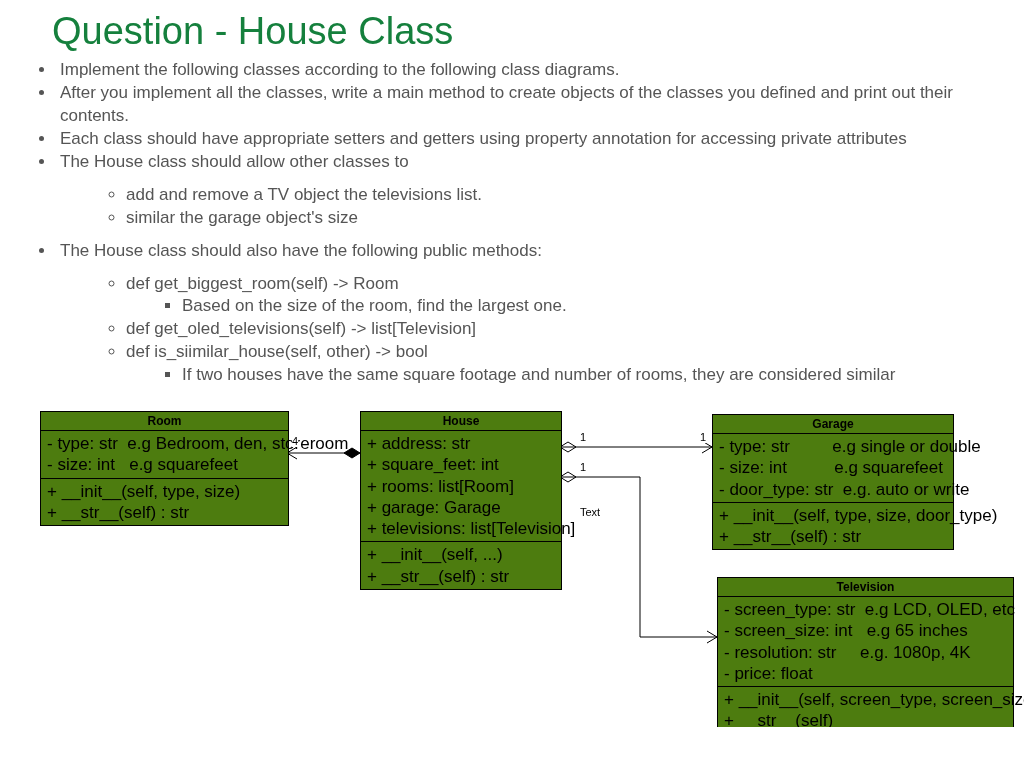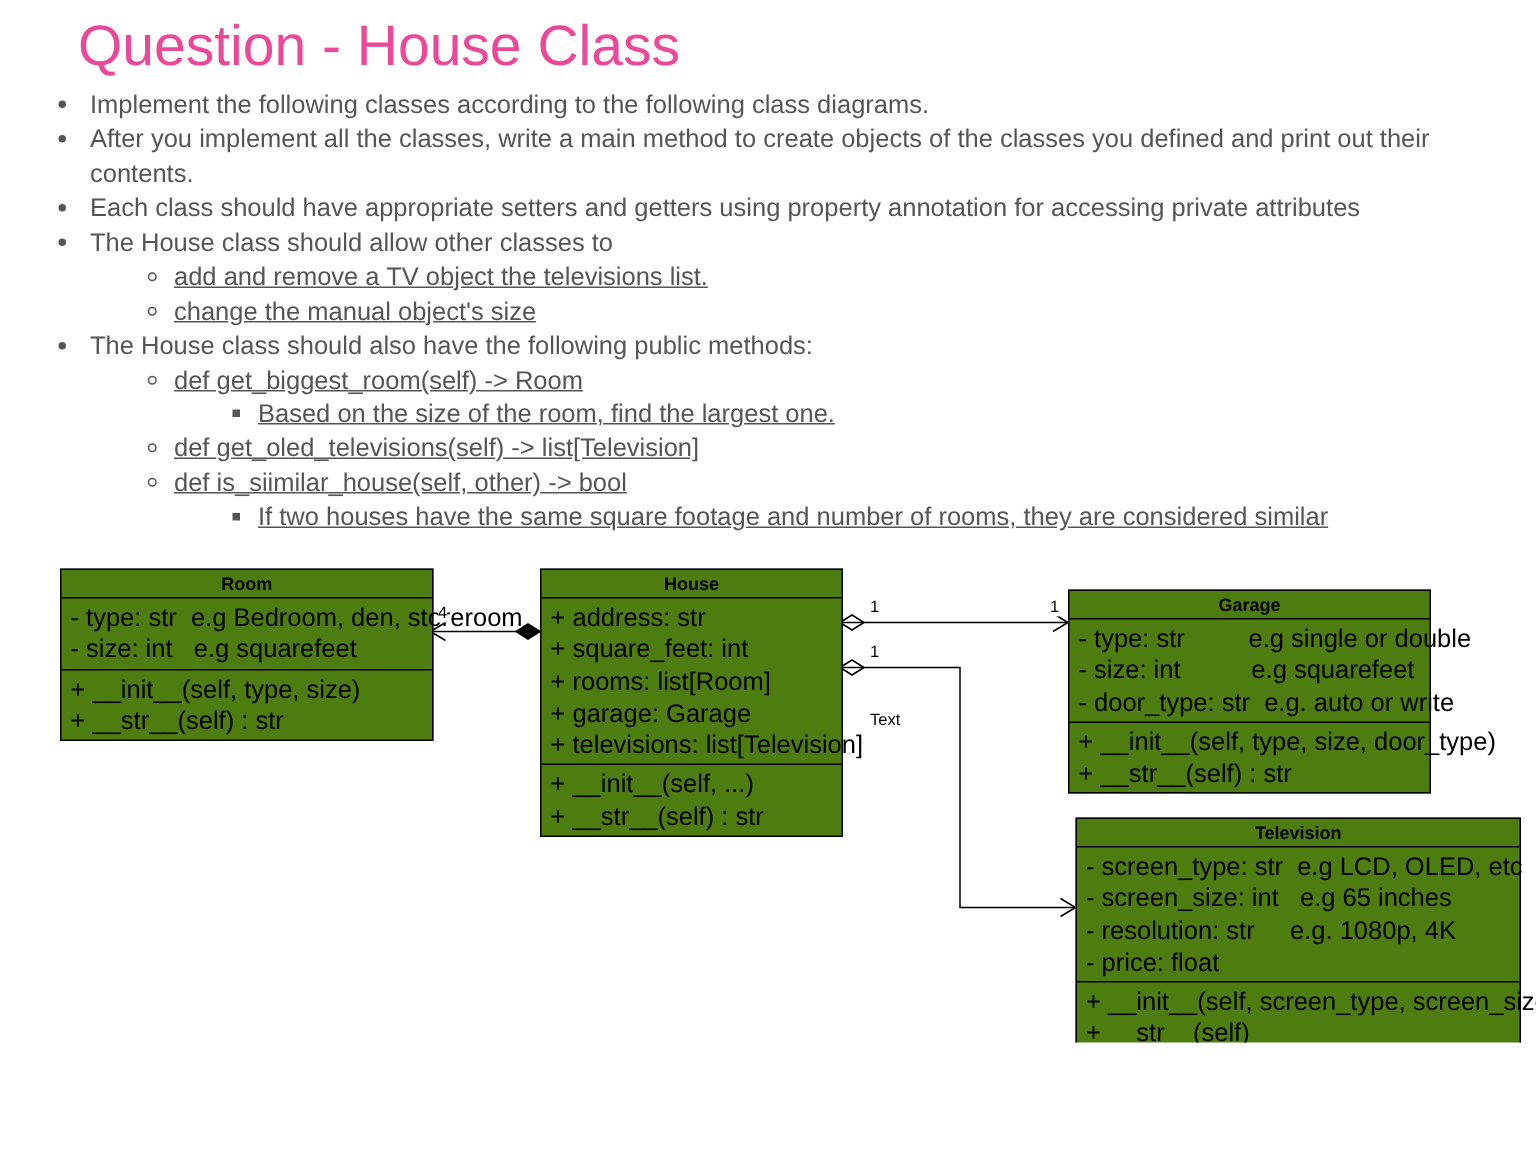--- a/index.html
+++ b/index.html
@@ -6,39 +6,38 @@
     margin: 0;
     padding: 0;
     background: #fff;
     font-family: Arial, Helvetica, sans-serif;
     color: #555;
     width: 1024px;
   }
   h1 {
     font-weight: 400;
     font-size: 38px;
-    color: #ec4899;
+    color: #15803d;
     margin: 10px 0 6px 52px;
   }
   ul.main {
     margin: 0 20px 0 40px;
     padding: 0;
     font-size: 17px;
     line-height: 1.35;
     color: #555;
   }
   ul.main > li {
     list-style: disc;
     margin-left: 16px;
     padding-left: 4px;
   }
   ul.sub1 {
-    margin: 0;
+    margin: 10px;
     padding-left: 40px;
-    text-decoration: underline;
   }
   ul.sub1 > li {
     list-style: circle;
     margin-left: 16px;
   }
   ul.sub2 {
     margin: 0;
     padding-left: 40px;
   }
   ul.sub2 > li {
@@ -102,21 +101,21 @@
 <h1>Question - House Class</h1>
 
 <ul class="main">
   <li>Implement the following classes according to the following class diagrams.</li>
   <li>After you implement all the classes, write a main method to create objects of the classes you defined and print out their contents.</li>
   <li>Each class should have appropriate setters and getters using property annotation for accessing private attributes</li>
   <li>
     <span>The House class should allow other classes to</span>
     <ul class="sub1">
       <li>add and remove a TV object the televisions list.</li>
-      <li>change the manual object's size</li>
+      <li>similar the garage object's size</li>
     </ul>
   </li>
   <li>
     <span>The House class should also have the following public methods:</span>
     <ul class="sub1">
       <li>
         <span>def get_biggest_room(self) -&gt; Room</span>
         <ul class="sub2">
             <li>Based on the size of the room, find the largest one.</li>
           </ul>
@@ -167,21 +166,21 @@
     <div class="name">House</div>
     <div class="section">+ address: str
 + square_feet: int
 + rooms: list[Room]
 + garage: Garage
 + televisions: list[Television]</div>
     <div class="section">+ __init__(self, ...)
 + __str__(self) : str</div>
   </div>
 
-  <div class="classbox" style="left:712px; top:28px; width:240px;">
+  <div class="classbox" style="left:712px; top:17px; width:240px;">
     <div class="name">Garage</div>
     <div class="section">- type: str         e.g single or double
 - size: int          e.g squarefeet
 - door_type: str  e.g. auto or write</div>
     <div class="section">+ __init__(self, type, size, door_type)
 + __str__(self) : str</div>
   </div>
 
   <div class="classbox" style="left:717px; top:180px; width:295px;">
     <div class="name">Television</div>

